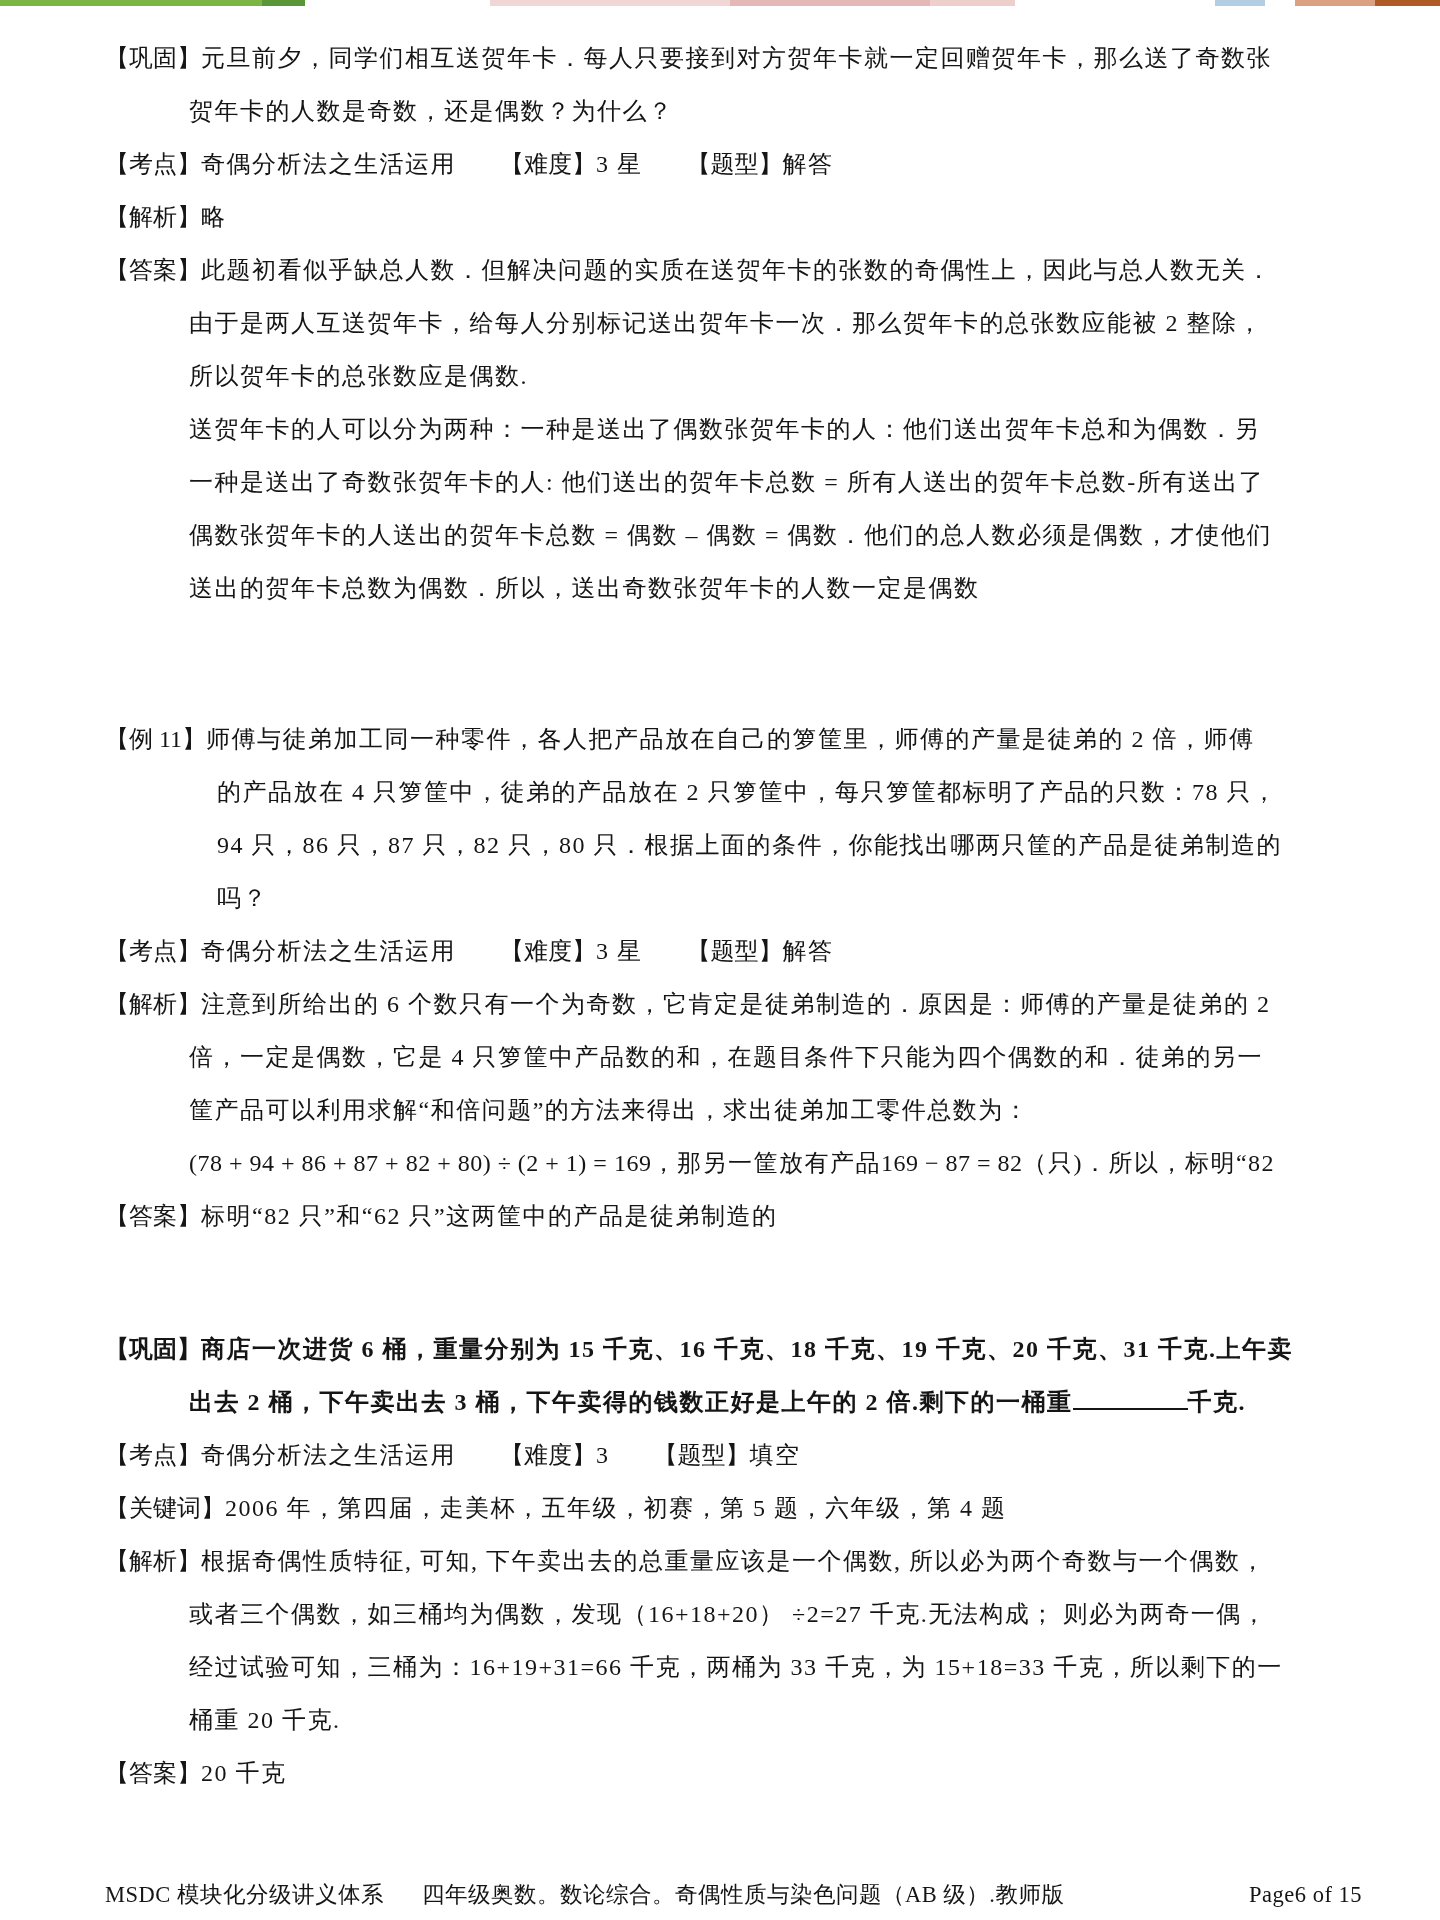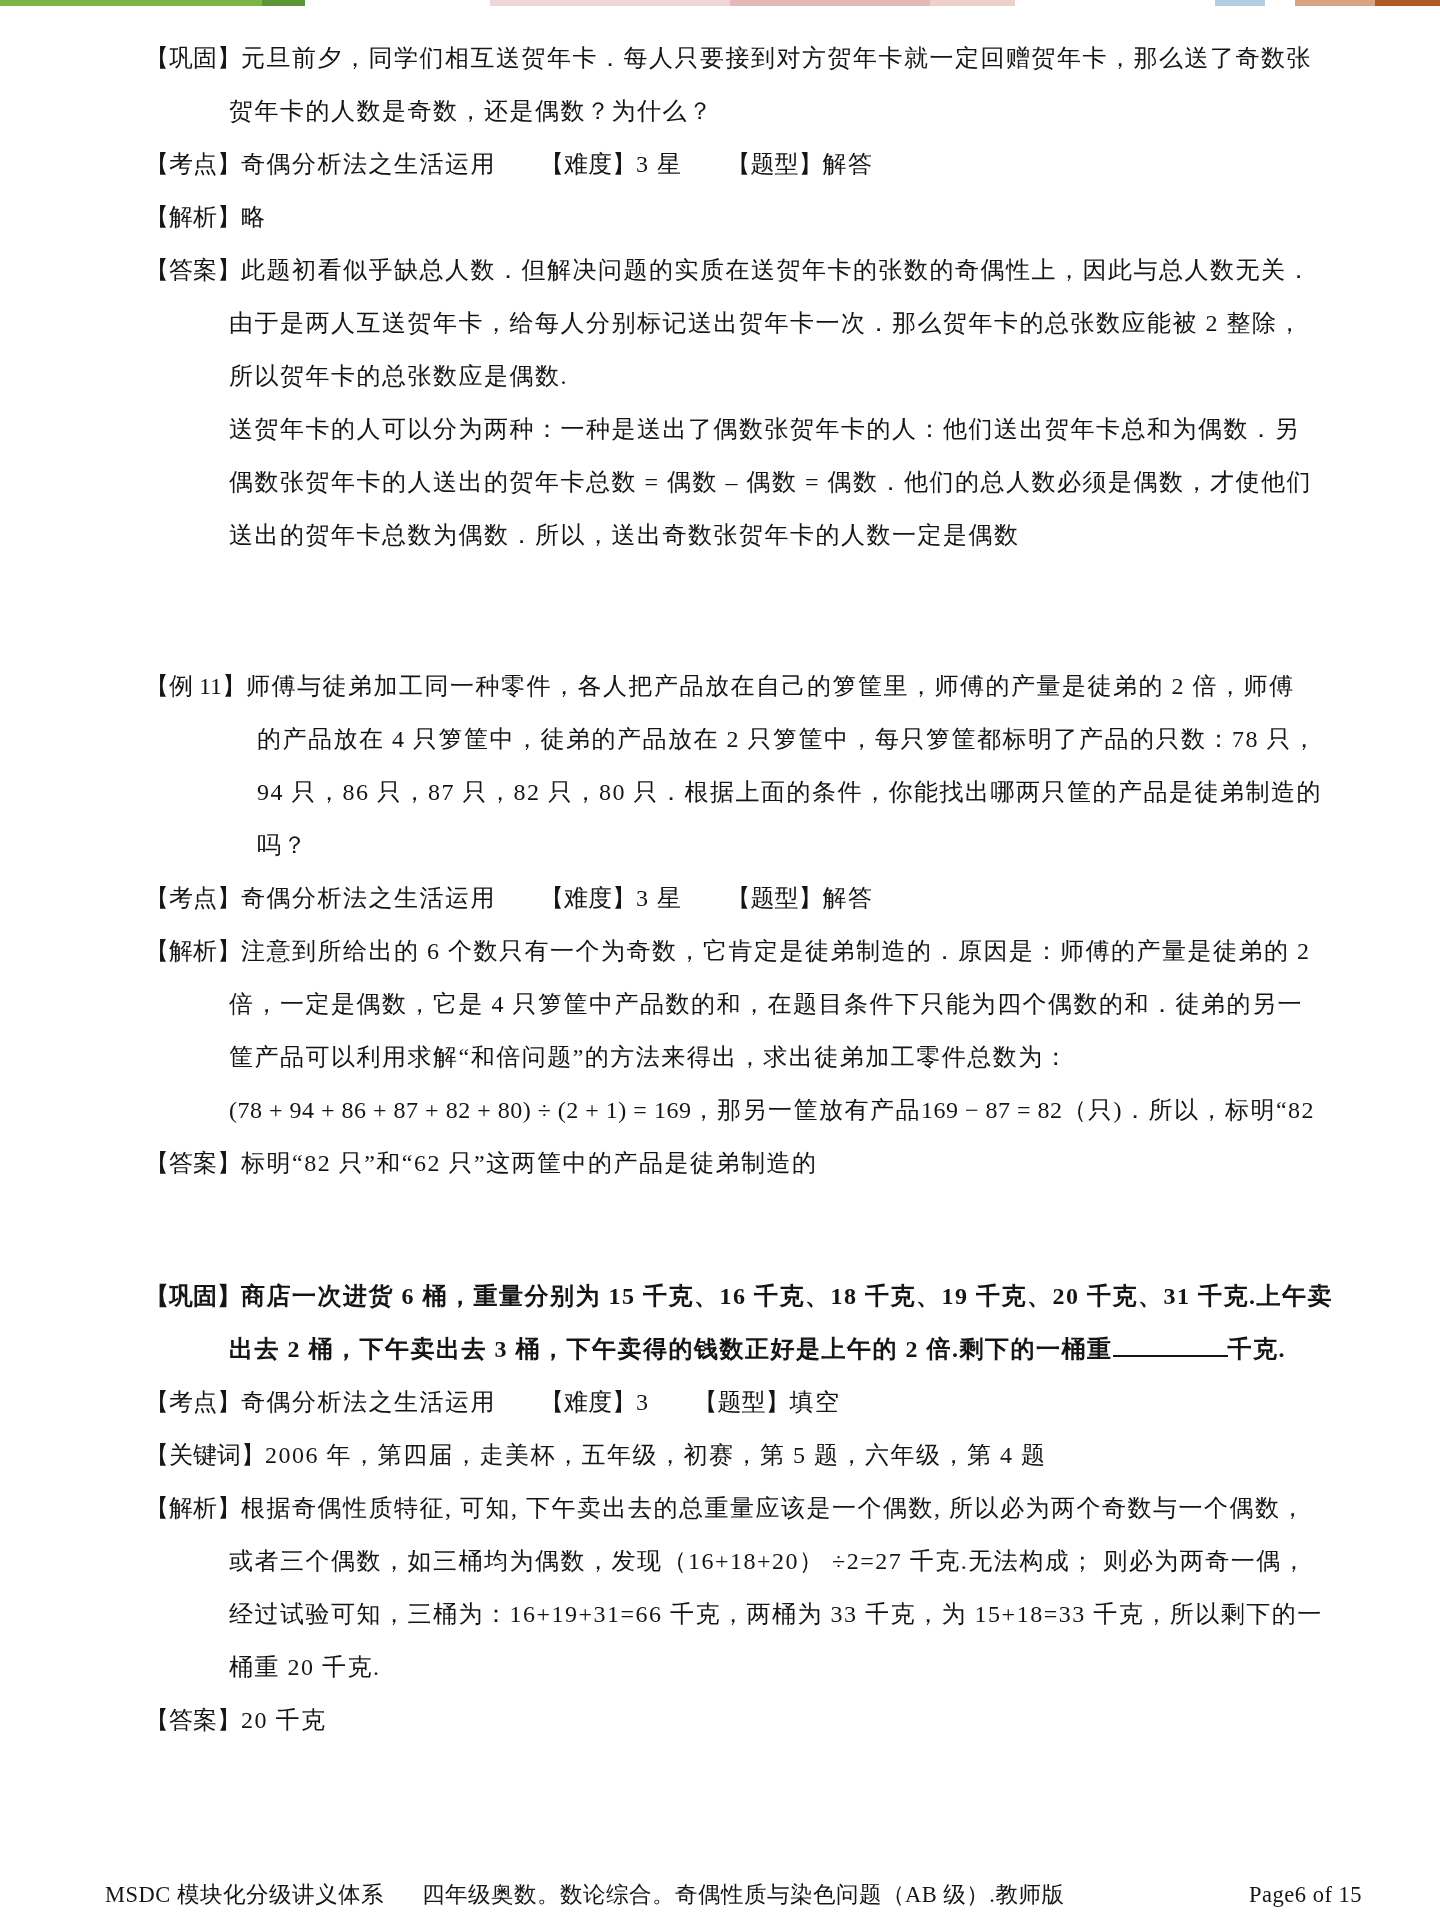--- a/index.html
+++ b/index.html
@@ -6,21 +6,21 @@
   body{
     width:1440px;height:1920px;background:#ffffff;color:#151515;
     font-family:"Liberation Serif","DejaVu Serif",serif;
     position:relative;overflow:hidden;
   }
   .strip{position:absolute;top:0;left:0;width:1440px;height:6px;}
   .strip .seg{position:absolute;top:0;height:6px;}
   .content{position:absolute;top:32px;left:105px;width:1260px;
     font-size:24px;letter-spacing:1.5px;}
   .line{line-height:53px;white-space:nowrap;}
-  .block{padding-left:84px;margin-left:40px;}
+  .block{padding-left:84px;}
   .block > .line.first{margin-left:-84px;}
   .block.ex{padding-left:112px;}
   .block.ex > .line.first{margin-left:-112px;}
   .label{letter-spacing:0;}
   .gap{display:inline-block;width:44px;}
   .math{font-family:"Liberation Serif","DejaVu Serif",serif;letter-spacing:0.5px;}
   .blank{display:inline-block;width:115px;border-bottom:2px solid #151515;height:1.05em;vertical-align:baseline;}
   .sp-before-ex{margin-top:98px;}
   .sp-before-g2{margin-top:80px;font-weight:bold;}
   .footer{
@@ -64,20 +64,21 @@
 
   <div class="block">
     <div class="line first"><span class="label">【解析】</span><span>略</span></div>
   </div>
 
   <div class="block">
     <div class="line first"><span class="label">【答案】</span><span>此题初看似乎缺总人数．但解决问题的实质在送贺年卡的张数的奇偶性上，因此与总人数无关．</span></div>
     <div class="line"><span>由于是两人互送贺年卡，给每人分别标记送出贺年卡一次．那么贺年卡的总张数应能被 2 整除，</span></div>
     <div class="line"><span>所以贺年卡的总张数应是偶数.</span></div>
     <div class="line"><span>送贺年卡的人可以分为两种：一种是送出了偶数张贺年卡的人：他们送出贺年卡总和为偶数．另</span></div>
+    <div class="line"><span>一种是送出了奇数张贺年卡的人: 他们送出的贺年卡总数 = 所有人送出的贺年卡总数-所有送出了</span></div>
     <div class="line"><span>偶数张贺年卡的人送出的贺年卡总数 = 偶数 – 偶数 = 偶数．他们的总人数必须是偶数，才使他们</span></div>
     <div class="line"><span>送出的贺年卡总数为偶数．所以，送出奇数张贺年卡的人数一定是偶数</span></div>
   </div>
 
   <div class="block ex sp-before-ex">
     <div class="line first"><span class="label">【例 11】</span><span>师傅与徒弟加工同一种零件，各人把产品放在自己的箩筐里，师傅的产量是徒弟的 2 倍，师傅</span></div>
     <div class="line"><span>的产品放在 4 只箩筐中，徒弟的产品放在 2 只箩筐中，每只箩筐都标明了产品的只数：78 只，</span></div>
     <div class="line"><span>94 只，86 只，87 只，82 只，80 只．根据上面的条件，你能找出哪两只筐的产品是徒弟制造的</span></div>
     <div class="line"><span>吗？</span></div>
   </div>

